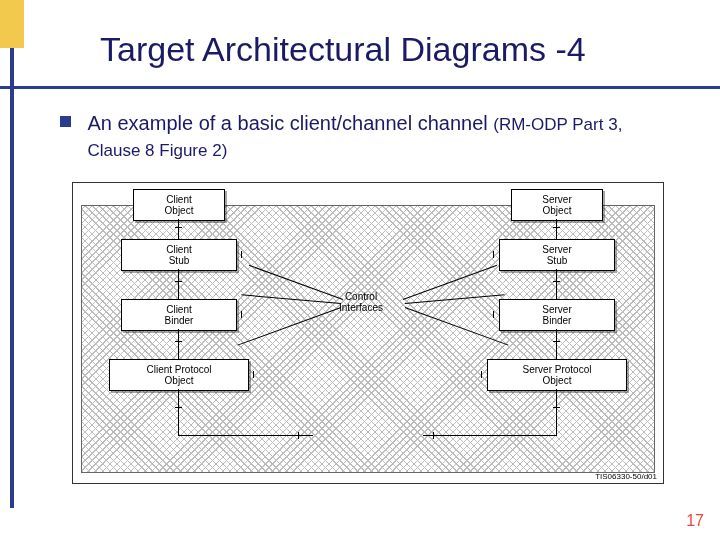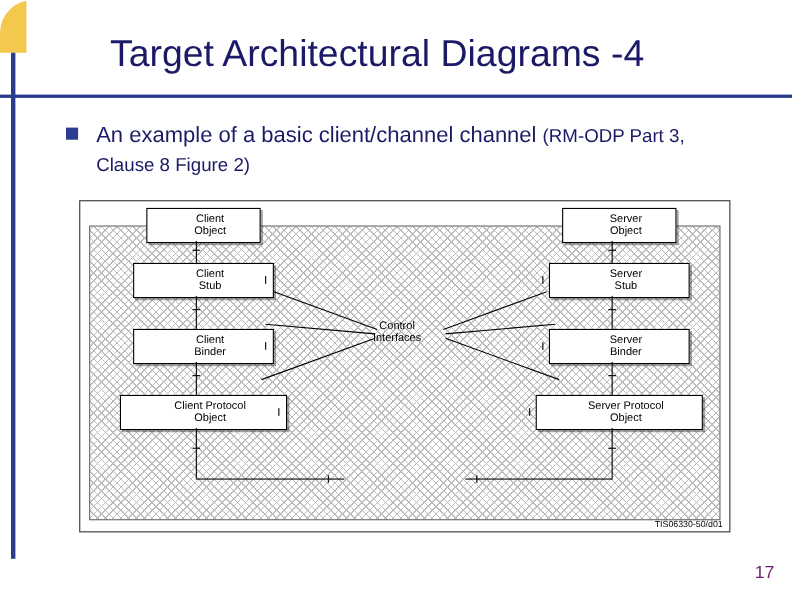--- a/index.html
+++ b/index.html
@@ -1,41 +1,41 @@
 <!DOCTYPE html>
 <html><head>
 <meta charset="utf-8">
 <style>
   html,body{margin:0;padding:0;width:720px;height:540px;background:#fff;font-family:Verdana,Geneva,sans-serif;color:#1a1a66;}
-  .slide{position:relative;width:720px;height:540px;overflow:hidden;border-radius:30px;}
+  .slide{position:relative;width:720px;height:540px;overflow:hidden;}
   .accent-bar{position:absolute;left:0;top:0;bottom:0;width:24px;}
   .accent-yellow{position:absolute;left:0;top:0;width:24px;height:48px;background:#f2c94c;}
   .accent-blue-v{position:absolute;left:10px;top:48px;width:4px;height:460px;background:#2b3c8f;}
   .accent-blue-h{position:absolute;left:0;top:86px;width:720px;height:3px;background:#2b3c8f;}
   .title{position:absolute;left:100px;top:30px;font-size:34px;font-family:Verdana,Geneva,sans-serif;color:#1a1a66;}
   .bullet-row{position:absolute;left:60px;top:110px;right:30px;}
   .bullet-icon{display:inline-block;width:11px;height:11px;background:#2b3c8f;margin-right:12px;vertical-align:top;margin-top:6px;}
   .bullet-text{display:inline-block;width:580px;font-size:20px;line-height:1.3;color:#1a1a66;}
   .bullet-text .sub{font-size:17px;}
   .diagram-frame{position:absolute;left:72px;top:182px;width:590px;height:300px;border:1px solid #333;background:#fff;}
   .hatch{position:absolute;left:8px;top:22px;right:8px;bottom:10px;
     background-image:repeating-linear-gradient(45deg,#bdbdbd 0 1px,transparent 1px 5px),
                      repeating-linear-gradient(-45deg,#bdbdbd 0 1px,transparent 1px 5px);
     border:1px solid #666;}
   .dbox{position:absolute;background:#fff;border:1px solid #000;font-family:Arial,Helvetica,sans-serif;
     font-size:10px;color:#000;text-align:center;display:flex;align-items:center;justify-content:center;line-height:1.15;
-    box-shadow:2px 2px 0 rgba(0,0,0,0.35);padding-left:12px;}
+    box-shadow:2px 2px 0 rgba(0,0,0,0.35);}
   .conn{position:absolute;background:#000;}
   .conn.h{height:1px;}
   .conn.v{width:1px;}
   .tick{position:absolute;width:7px;height:1px;background:#000;}
   .tickv{position:absolute;width:1px;height:7px;background:#000;}
   .ctrl-label{position:absolute;font-family:Arial,Helvetica,sans-serif;font-size:10px;color:#000;text-align:center;}
   .ctrl-line{position:absolute;height:1px;background:#000;transform-origin:left center;}
-  .page-num{position:absolute;right:16px;bottom:10px;font-size:16px;color:#701a75;}
+  .page-num{position:absolute;right:16px;bottom:10px;font-size:16px;color:#ef4444;}
   .fig-code{position:absolute;right:6px;bottom:2px;font-family:Arial,Helvetica,sans-serif;font-size:8px;color:#000;}
 </style>
 </head>
 <body>
 
 <div class="slide">
 
   <div class="accent-bar">
     <div class="accent-yellow"></div>
     <div class="accent-blue-v"></div>

